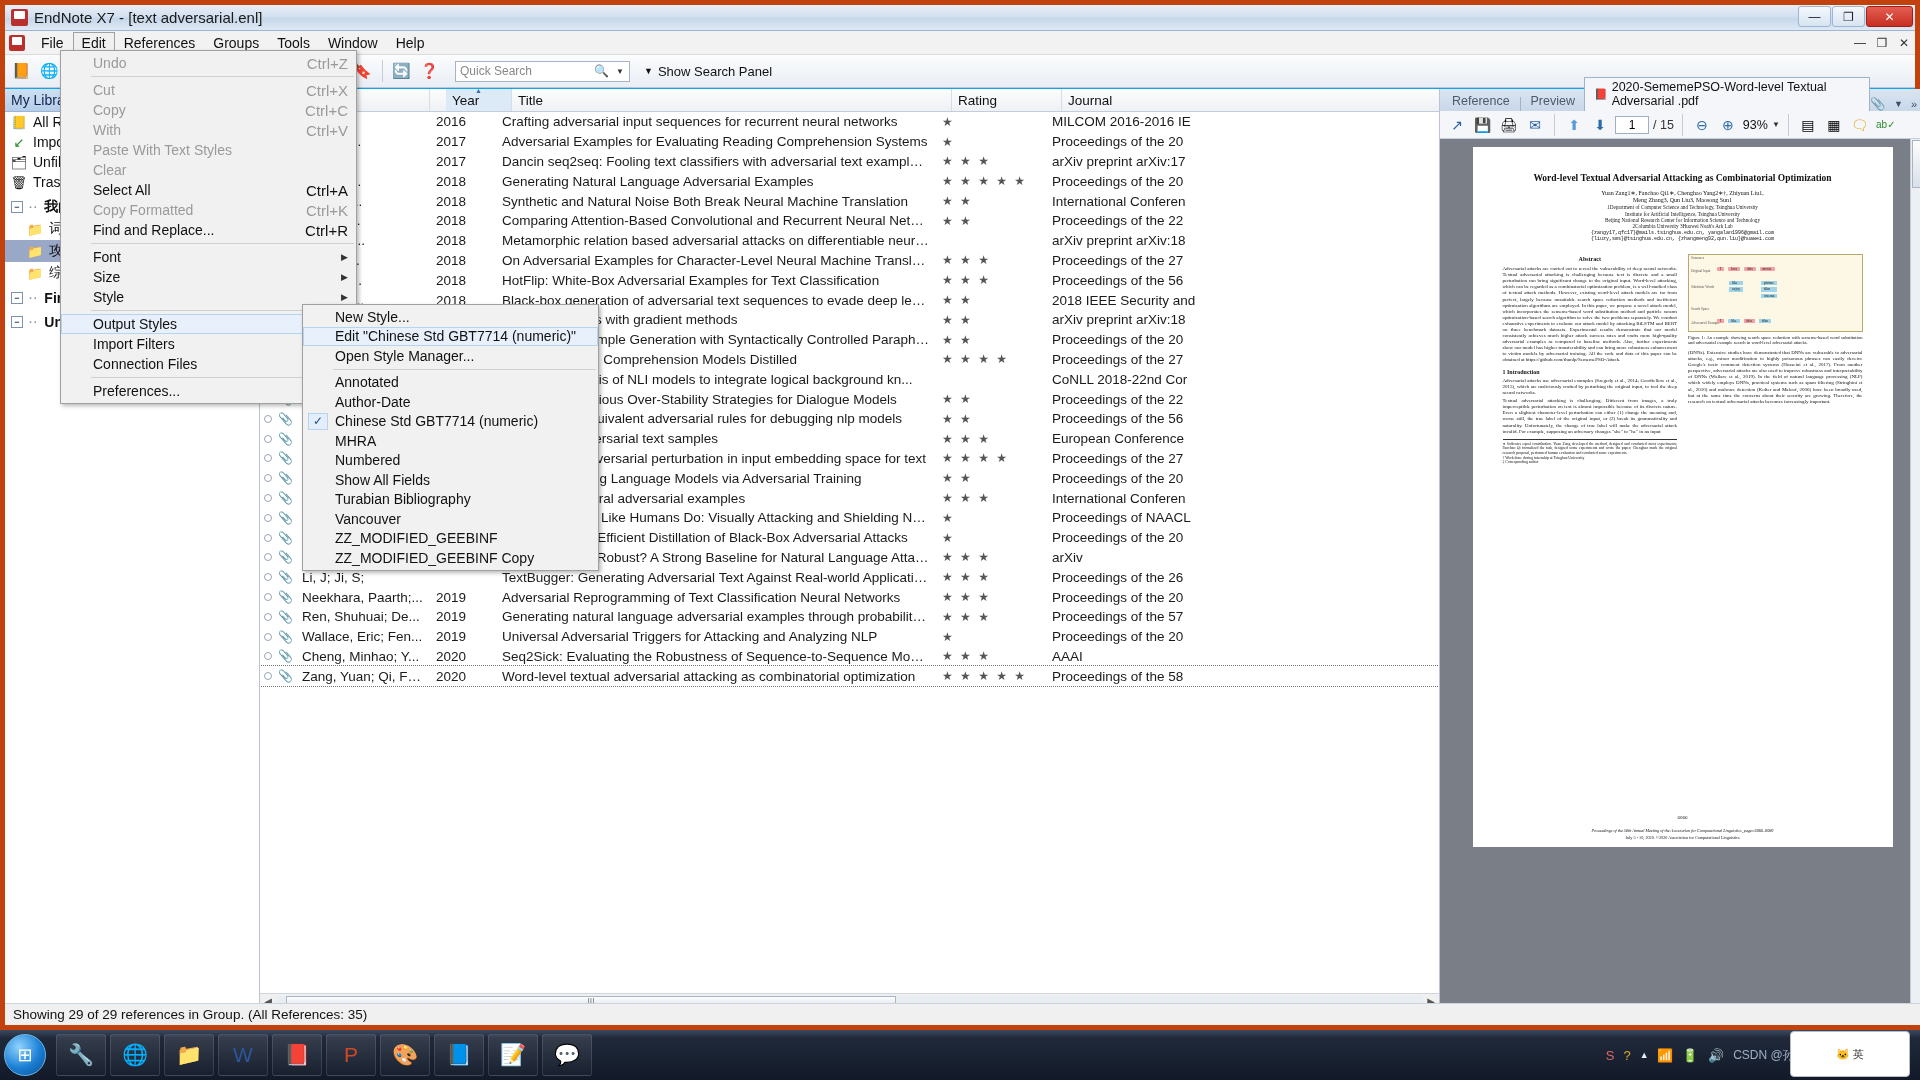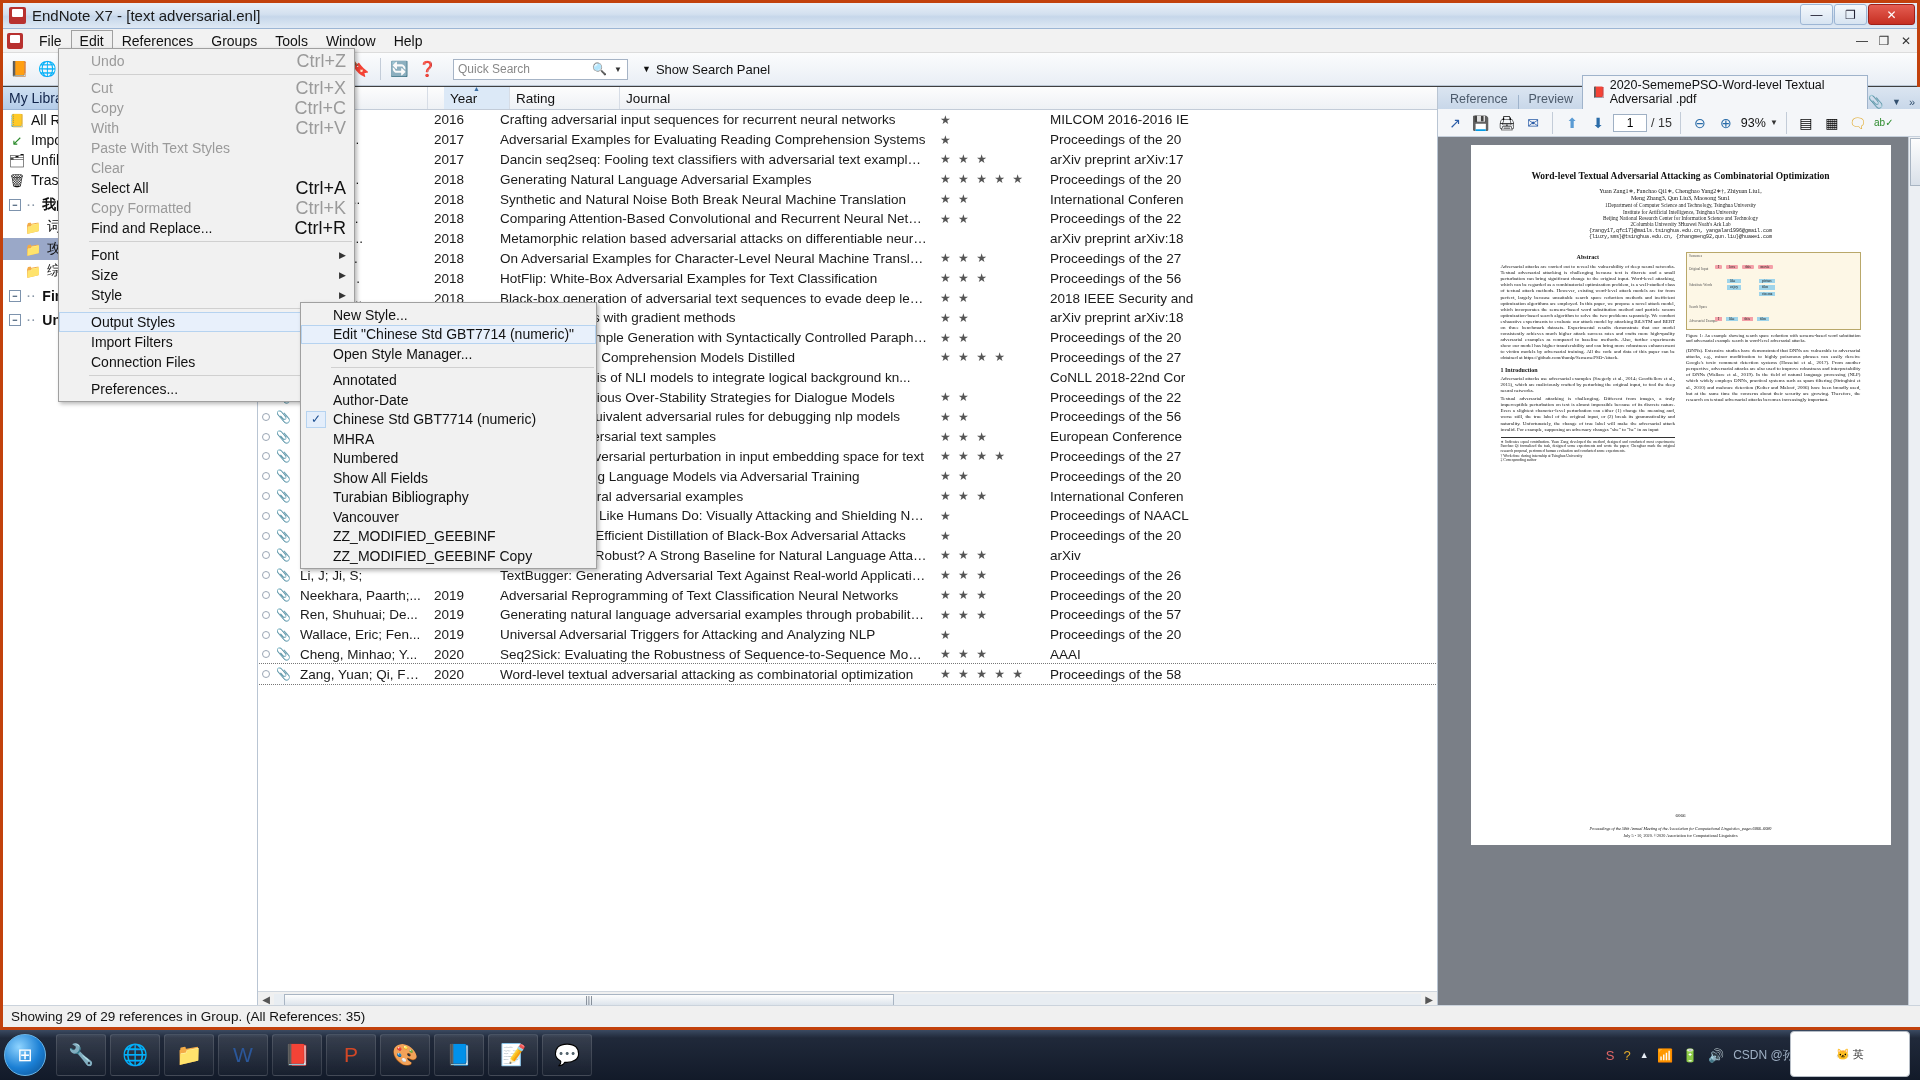--- a/index.html
+++ b/index.html
@@ -8,22 +8,22 @@
     width: 1920px; height: 1080px;
     overflow: hidden;
     font-family: "Liberation Sans", sans-serif;
     font-size: 13px;
   }
   body { background: #d6e3f0; }
 
   .app {
     position: absolute; left: 0; top: 0;
     width: 1920px; height: 1030px;
-    background: #404040;
-    border: 3px solid #c2410c;
+    background: #0ea5e9;
+    border: 5px solid #c2410c;
   }
 
   
   .titlebar {
     height: 26px;
     background: linear-gradient(to bottom,#e8eff7 0%,#d3e0ef 45%,#c6d7ea 55%,#dfe9f4 100%);
     border-bottom: 1px solid #9db6d4;
     display: flex; align-items: center;
     padding-left: 6px;
     position: relative;
@@ -165,21 +165,21 @@
   
   .dropdown {
     position: absolute; left: 55px; top: 45px; width: 297px;
     background: #f1f1f1; border: 1px solid #a0a0a0;
     box-shadow: 2px 2px 4px rgba(0,0,0,.28);
     padding: 2px 0; font-size: 14px; z-index: 60;
   }
   .dd-item { height: 20px; display:flex; align-items:center; padding-left: 32px; padding-right: 8px; color:#111; cursor:default; position:relative;}
   .dd-item.disabled { color: #9a9a9a; }
   .dd-item.hl { background: #e8f0fb; border: 1px solid #b6d3f0; padding-left:31px;}
-  .dd-item .sc { margin-left: auto; color: inherit; font-size: 18px;}
+  .dd-item .sc { margin-left: auto; color: inherit; font-size: 15px;}
   .dd-item .arrow { margin-left: auto; font-size: 9px; color:#333;}
   .dd-sep { height:1px; background:#d0d0d0; margin: 3px 2px 3px 30px; }
 
   
   .submenu {
     position: absolute; left: 297px; top: 299px; width: 297px;
     background: #f1f1f1; border: 1px solid #a0a0a0;
     box-shadow: 2px 2px 4px rgba(0,0,0,.28);
     padding: 2px 0; font-size: 14px; z-index: 61;
   }
@@ -339,20 +339,21 @@
         <span>Unknown</span>
       </div>
     </div>
 
     <div class="reftable">
       <div class="rt-head">
         <div class="c" style="width:16px;"></div>
         <div class="c" style="width:20px;"></div>
         <div class="c" style="width:134px;"></div>
         <div class="c sorted" style="width:66px;margin-left:16px;">Year</div>
+        <div class="c" style="width:440px;">Title</div>
         <div class="c" style="width:110px;">Rating</div>
         <div class="c" style="width:170px;border-right:none;">Journal</div>
       </div>
       <div class="rt-rows" id="rows-container">
           <div class="rrow">
             <div class="rc c-read">
               <span class="dot"></span>
             </div>
             <div class="rc c-clip">📎</div>
             <div class="rc c-auth">Nicolas...</div>

